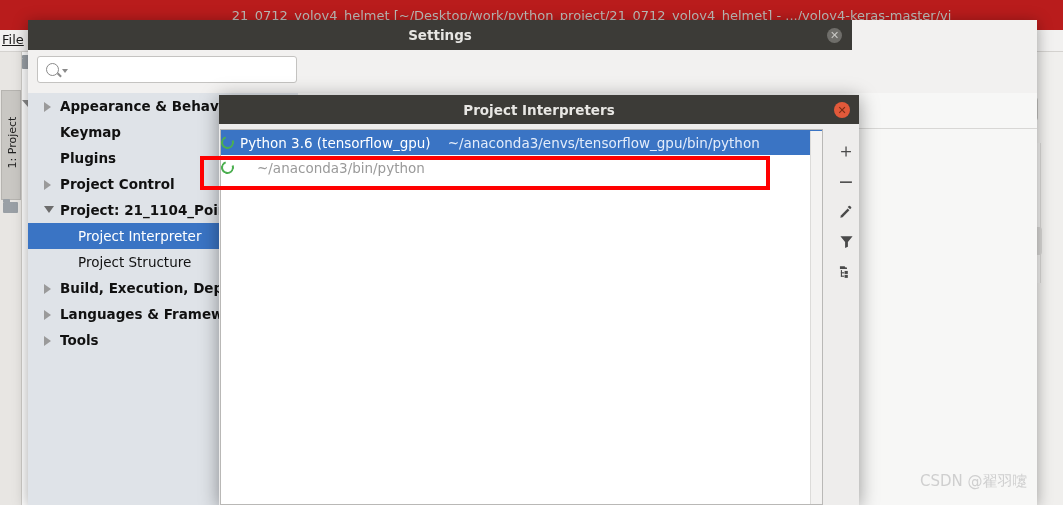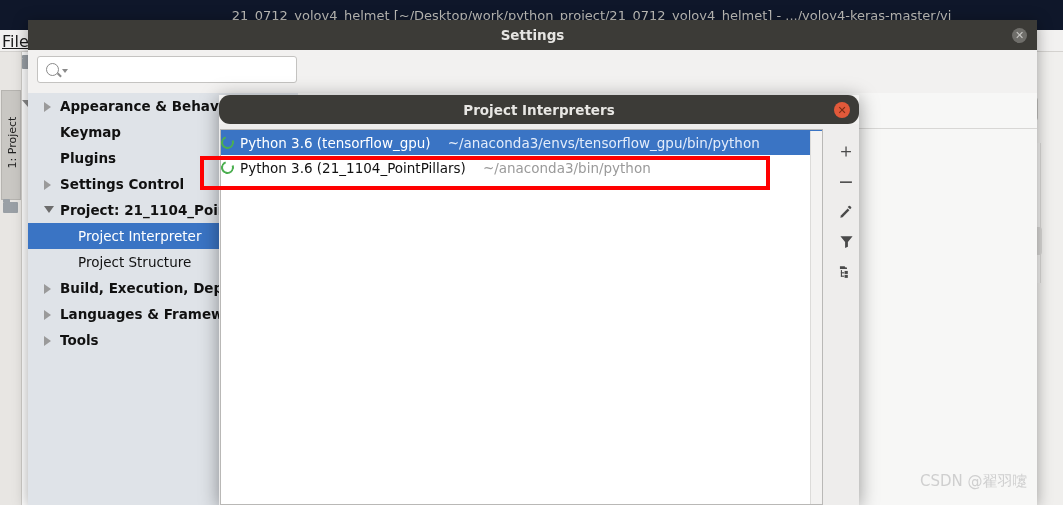--- a/index.html
+++ b/index.html
@@ -8,35 +8,35 @@
     width: 1063px; height: 505px;
     overflow: hidden;
     font-family: "DejaVu Sans", "Liberation Sans", sans-serif;
     background: #ffffff;
   }
   #root { position: relative; width: 1063px; height: 505px; overflow: hidden; }
 
   
   .ide-titlebar {
     position: absolute; left: 0; top: 0; width: 1063px; height: 30px;
-    background: #0f172a;
+    background: #b91c1c;
     color: #bdbcb8;
     font-size: 13px;
     display: flex; align-items: center; justify-content: center;
     white-space: nowrap; overflow: hidden;
   }
   .ide-titlebar .ttl { padding-left: 120px; }
 
   .ide-menubar {
     position: absolute; left: 0; top: 30px; width: 1063px; height: 22px;
     background: #f2f1f0; border-bottom: 1px solid #d4d2cf;
   }
   .menu-file {
     position: absolute; left: 2px; top: 32px;
-    font-size: 16px; color: #1a1a1a;
+    font-size: 13px; color: #1a1a1a;
   }
   .menu-file span { text-decoration: underline; }
 
   .ide-left-strip {
     position: absolute; left: 0; top: 52px; width: 22px; height: 453px;
     background: #e8e6e3; border-right: 1px solid #cfcdc9;
   }
   .proj-tool-tab {
     position: absolute; left: 1px; top: 90px;
     width: 20px; height: 110px;
@@ -140,21 +140,21 @@
   }
   .stb-btn.active { background: #d9d8d6; border-radius: 3px; }
 
   
   .settings-win {
     position: absolute; left: 28px; top: 20px; width: 1009px; height: 485px;
     background: #f2f1f0;
     box-shadow: 0 2px 14px rgba(0,0,0,0.35);
   }
   .settings-titlebar {
-    position: absolute; left: 0; top: 0; width: 1009px; height: 30px;
+    position: absolute; left: 0; top: 0; width: 824px; height: 30px;
     background: #3c3b37; color: #e6e5e2;
     font-size: 13.5px; font-weight: bold;
     display: flex; align-items: center; justify-content: center;
   }
   .settings-close {
     position: absolute; right: 10px; top: 8px;
     width: 15px; height: 15px; border-radius: 50%;
     background: #6f6e6a; color: #c9c8c5;
     display: flex; align-items: center; justify-content: center;
     font-size: 11px; line-height: 1;
@@ -244,21 +244,21 @@
   
   .interp-dialog {
     position: absolute; left: 219px; top: 95px; width: 640px; height: 410px;
     background: #f2f1f0;
     box-shadow: 0 3px 18px rgba(0,0,0,0.4);
   }
   .interp-titlebar {
     position: absolute; left: 0; top: 0; width: 640px; height: 29px;
     background: #3c3b37; color: #e8e7e4;
     font-size: 13.5px; font-weight: bold;
-    display: flex; align-items: center; justify-content: center; border-radius: 11px;
+    display: flex; align-items: center; justify-content: center;
   }
   .interp-close {
     position: absolute; right: 9px; top: 7px;
     width: 16px; height: 16px; border-radius: 50%;
     background: #e2593a; color: #7a2c15;
     display: flex; align-items: center; justify-content: center;
     font-size: 11px; font-weight: bold; line-height: 1;
   }
   .interp-content {
     position: absolute; left: 0; top: 29px; width: 640px; height: 381px;
@@ -399,21 +399,21 @@
             <span class="tree-label">Appearance &amp; Behavior</span>
           </div>
           <div class="tree-row bold">
             <span class="tree-label">Keymap</span>
           </div>
           <div class="tree-row bold">
             <span class="tree-label">Plugins</span>
           </div>
           <div class="tree-row bold">
             <span class="tw collapsed"></span>
-            <span class="tree-label">Settings Control</span>
+            <span class="tree-label">Project Control</span>
           </div>
           <div class="tree-row bold">
             <span class="tw expanded"></span>
             <span class="tree-label">Project: 21_1104_PointPillars</span>
           </div>
           <div class="tree-row selected">
             <span class="tree-label child">Project Interpreter</span>
           </div>
           <div class="tree-row">
             <span class="tree-label child">Project Structure</span>
@@ -454,21 +454,20 @@
     </div>
     <div class="interp-content">
       <div class="list-area" id="interpList">
           <div class="ilist-row selected">
             <span class="py-ico"></span>
             <span class="ilist-name">Python 3.6 (tensorflow_gpu)</span>
             <span class="ilist-path">~/anaconda3/envs/tensorflow_gpu/bin/python</span>
           </div>
           <div class="ilist-row">
             <span class="py-ico"></span>
-            <span class="ilist-name">Python 3.6 (21_1104_PointPillars)</span>
             <span class="ilist-path">~/anaconda3/bin/python</span>
           </div>
 
       <div class="list-scroll-track"></div>
         </div>
       <div class="interp-toolbar">
         <div class="tb-btn" style="top:8px; font-size:19px;">＋</div>
         <div class="tb-btn" style="top:38px; font-size:19px;">−</div>
         <div class="tb-btn" style="top:68px;">
           <svg width="15" height="15" viewBox="0 0 16 16">

